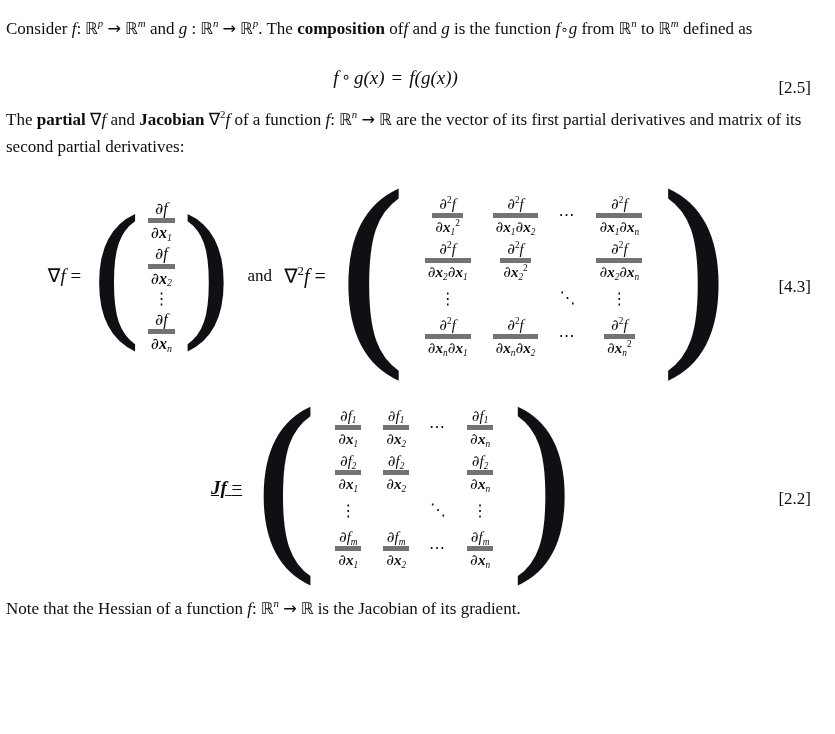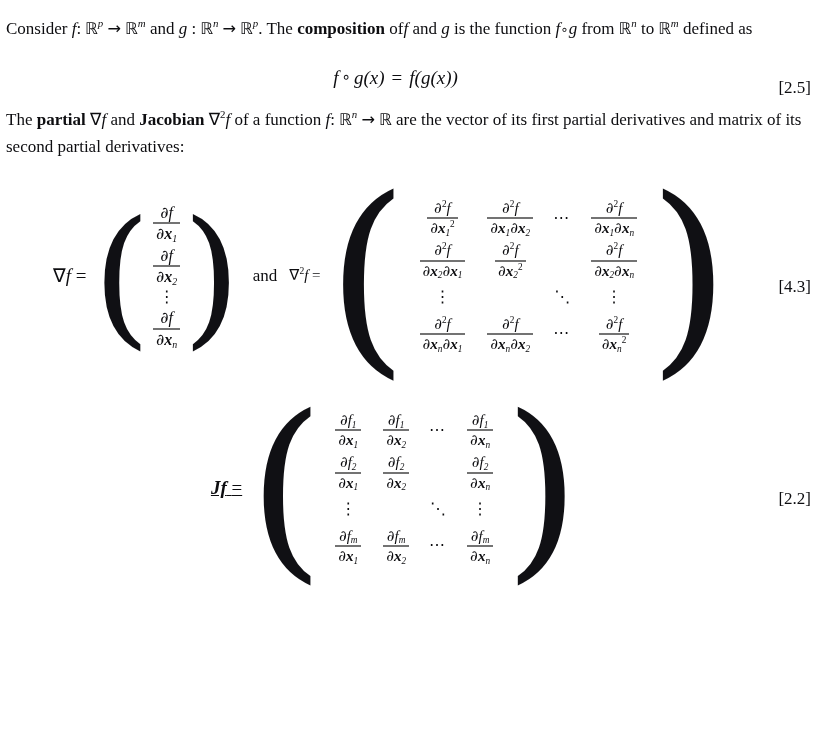--- a/index.html
+++ b/index.html
@@ -82,21 +82,21 @@
     vertical-align: middle;
     font-style: italic;
     line-height: 1.08;
     padding: 0 2px;
   }
   .frac .num {
     padding: 0 3px 1px 3px;
     white-space: nowrap;
   }
   .frac .den {
-    border-top: 2px solid #737373;
+    border-top: 5px solid #737373;
     padding: 1px 3px 0 3px;
     white-space: nowrap;
   }
   .frac sub {
     font-size: 0.62em;
     font-style: italic;
     vertical-align: baseline;
     position: relative;
     bottom: -0.3em;
     line-height: 0;
@@ -236,21 +236,21 @@
           <span class="frac">
             <span class="num"><span class="pd">∂</span><span class="mathvar">f</span></span>
             <span class="den"><span class="pd">∂</span><span class="xv">x</span><sub>n</sub></span>
           </span>
         </div>
       </div>
       <span class="paren" style="font-size:150px;">)</span>
 
       <span class="conj" style="font-size:17px;">and</span>
 
-      <span class="lhs" style="font-size:15px;">
+      <span class="lhs" style="font-size:20px;">
         <span class="nabla">∇</span><sup class="sm" style="font-style:normal;">2</sup><span class="mathvar">f</span>
         <span style="font-style:normal;">=</span>
       </span>
 
       <span class="paren" style="font-size:210px;">(</span>
       <div class="matrix" style="grid-template-columns:repeat(4,auto); font-size:15px;">
 
         <div class="cell">
           <span class="frac">
             <span class="num"><span class="pd">∂</span><sup>2</sup><span class="mathvar">f</span></span>
@@ -396,14 +396,22 @@
             <span class="num"><span class="pd">∂</span><span class="mathvar">f</span><sub>m</sub></span>
             <span class="den"><span class="pd">∂</span><span class="xv">x</span><sub>n</sub></span>
           </span>
         </div>
       </div>
       <span class="paren" style="font-size:195px;">)</span>
     </div>
     <span class="eqnum">[2.2]</span>
   </div>
 
+  <div class="para" style="margin-top:8px;">
+    Note that the Hessian of a function
+    <span class="mathvar">f</span><span>:</span>
+    <span class="bb">ℝ</span><sup class="sm">n</sup>
+    <span class="arrow">→</span>
+    <span class="bb">ℝ</span>
+    is the Jacobian of its gradient.
+  </div>
 
 </div>
 
 </body></html>

